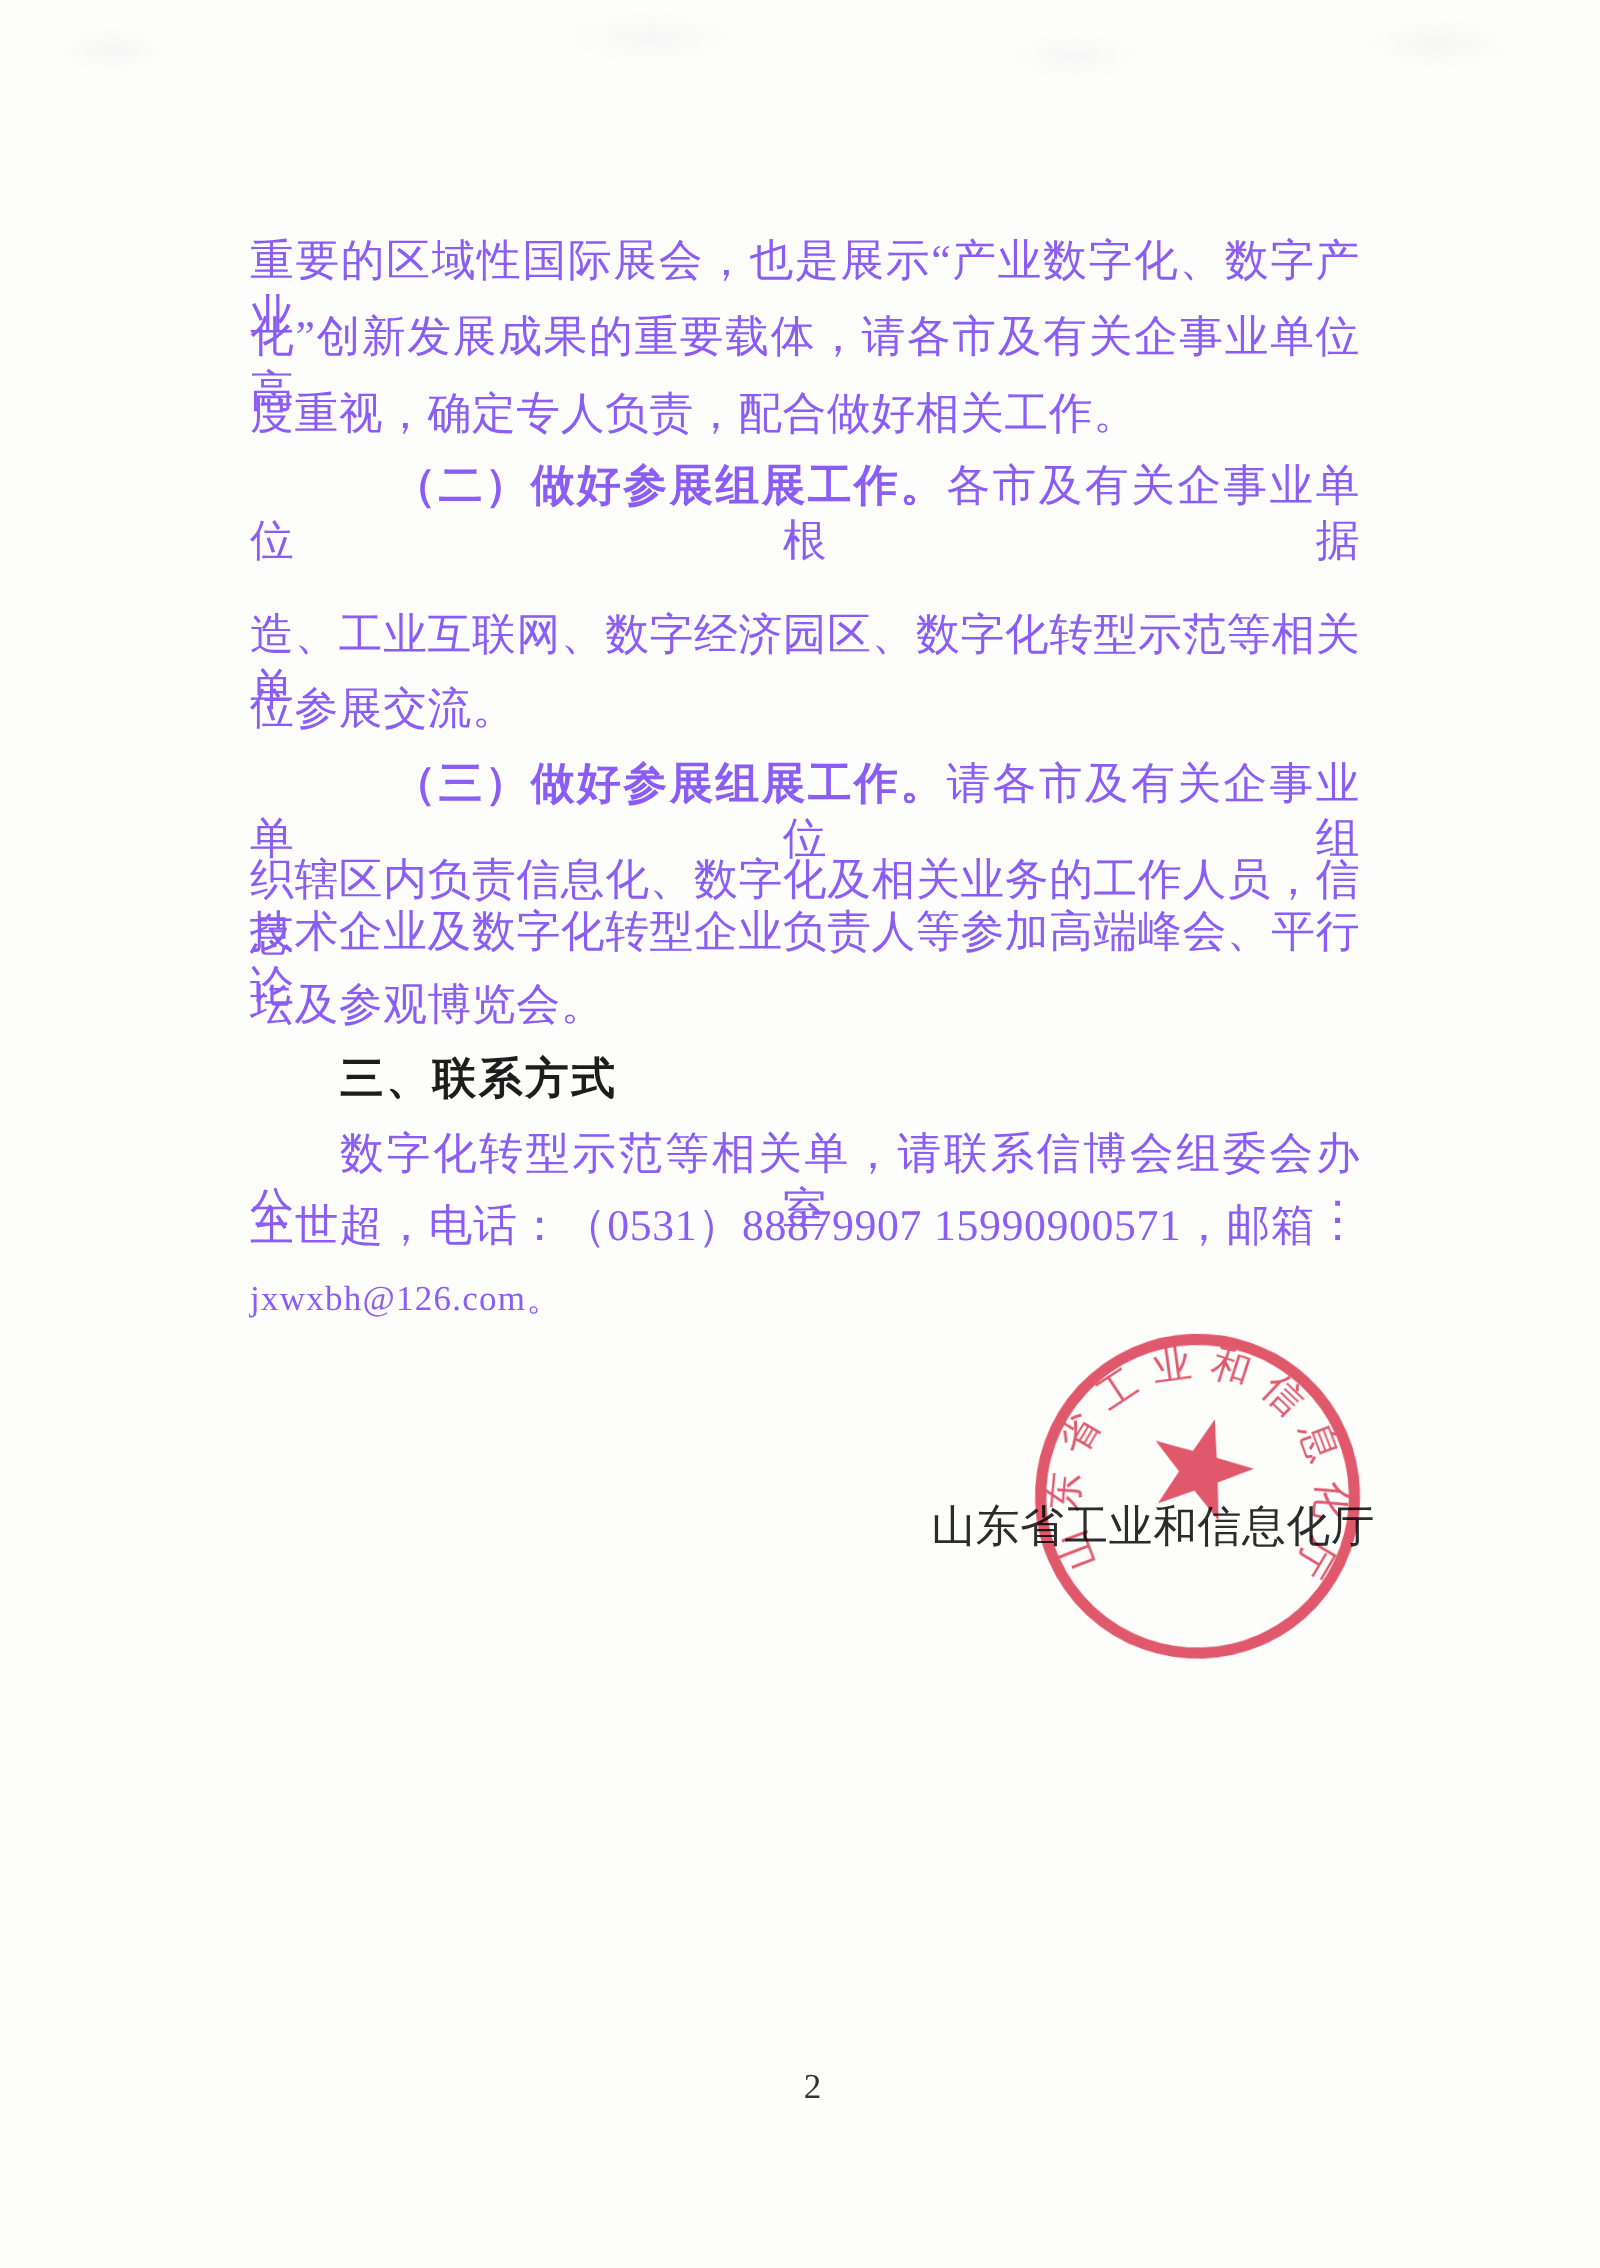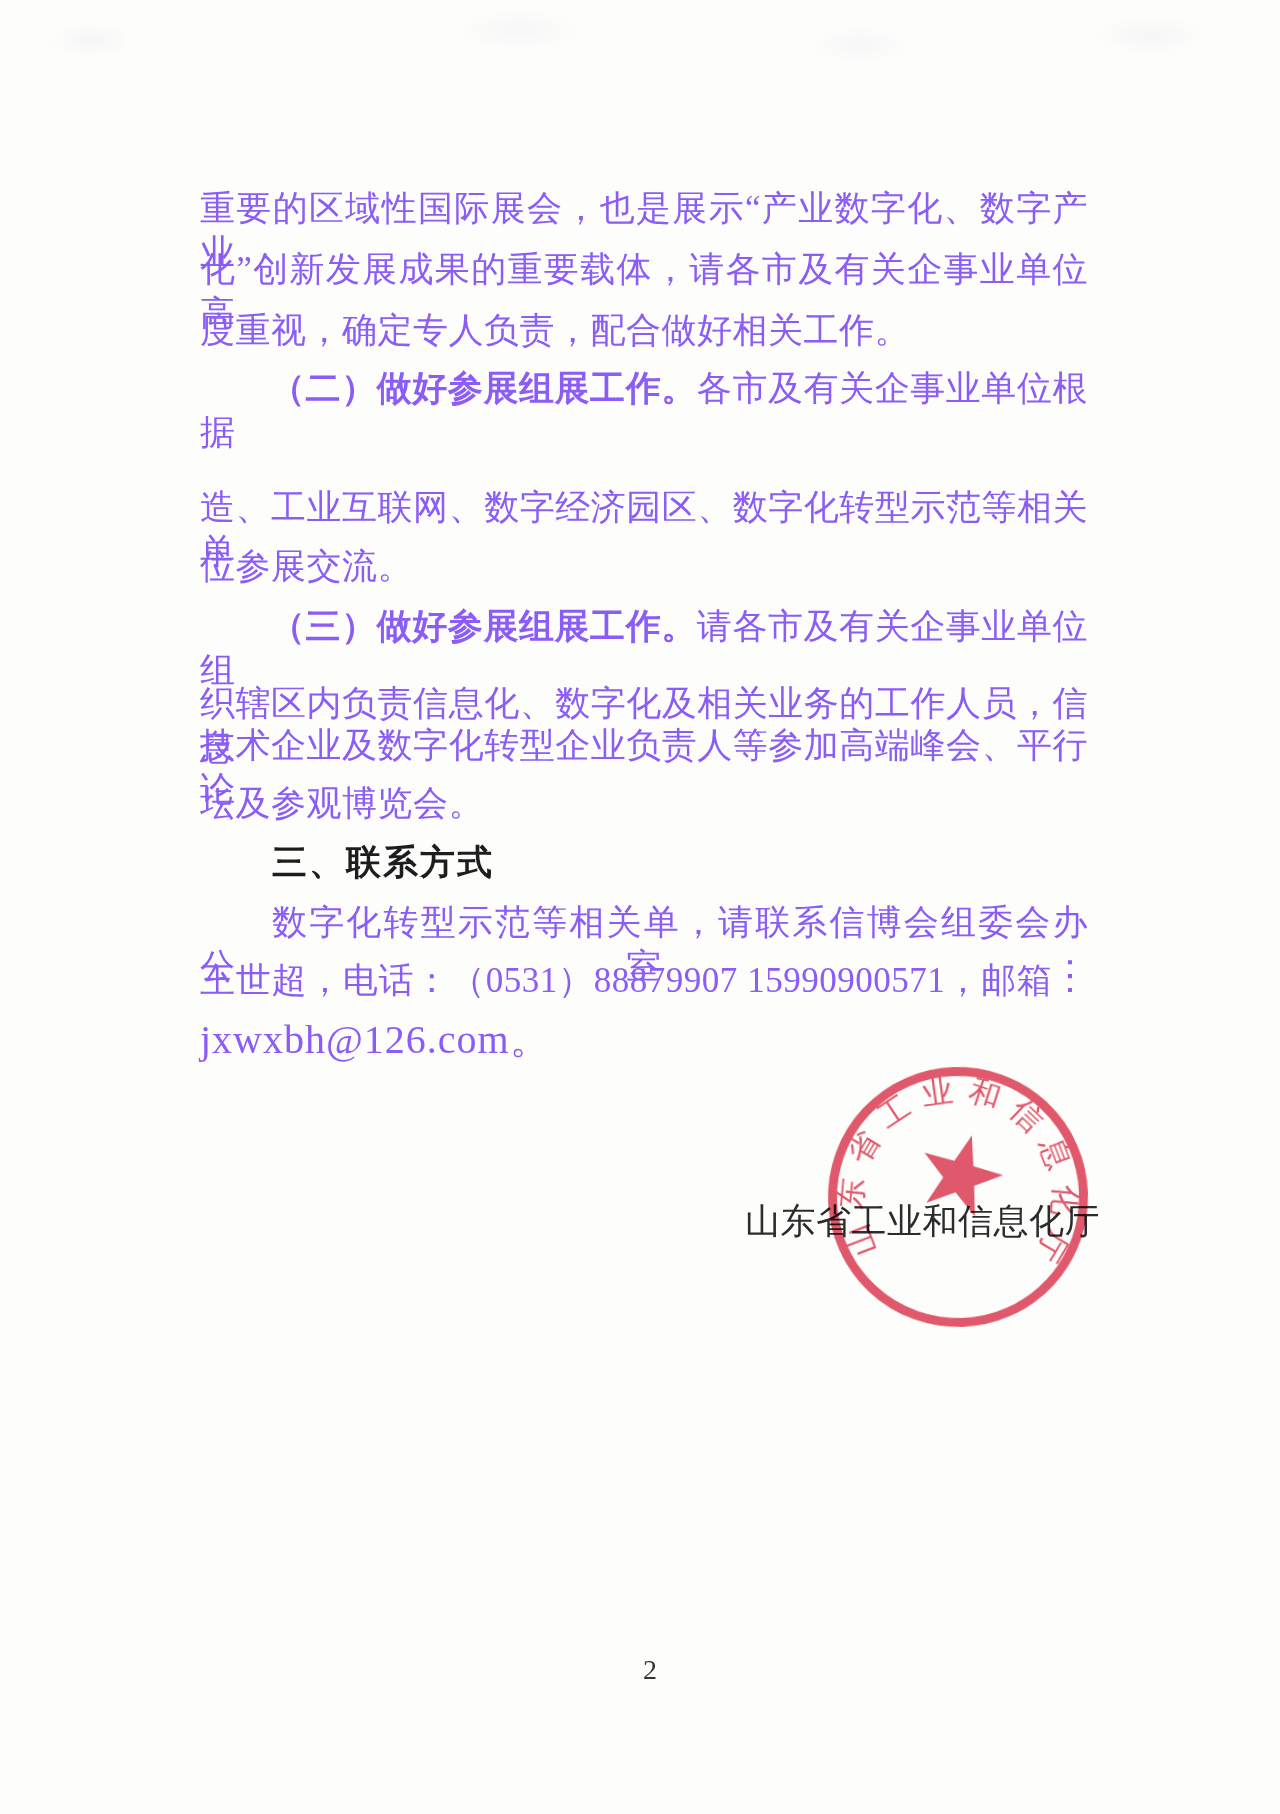--- a/index.html
+++ b/index.html
@@ -32,26 +32,26 @@
     letter-spacing:.5px;
     white-space:nowrap;
   }
   .just{
     white-space:normal;
     text-align:justify;
     text-align-last:justify;
   }
   .ind1{ text-indent:70px; }
   .ind2{ text-indent:72px; }
-  .lead{ font-weight:600; }
+  .lead{ font-weight:600;margin-left:44px; }
   .heading{
     font-family:Liberation Mono, monospace;
     font-weight:bold;color:#1d1d1d;letter-spacing:2px;
   }
-  .latin{ font-size:40px;letter-spacing:1px; }
+  .latin{ font-size:28px;letter-spacing:1px; }
   .sig{
     position:absolute;left:745px;top:1200px;width:360px;height:44px;
     font-size:35px;line-height:44px;color:#2c2c2c;letter-spacing:.5px;
     white-space:nowrap;z-index:2;
   }
   .date{
     position:absolute;left:822px;top:1258px;width:300px;height:44px;
     font-size:34px;line-height:44px;color:#2c2c2c;letter-spacing:1px;
     white-space:nowrap;z-index:2;
   }

